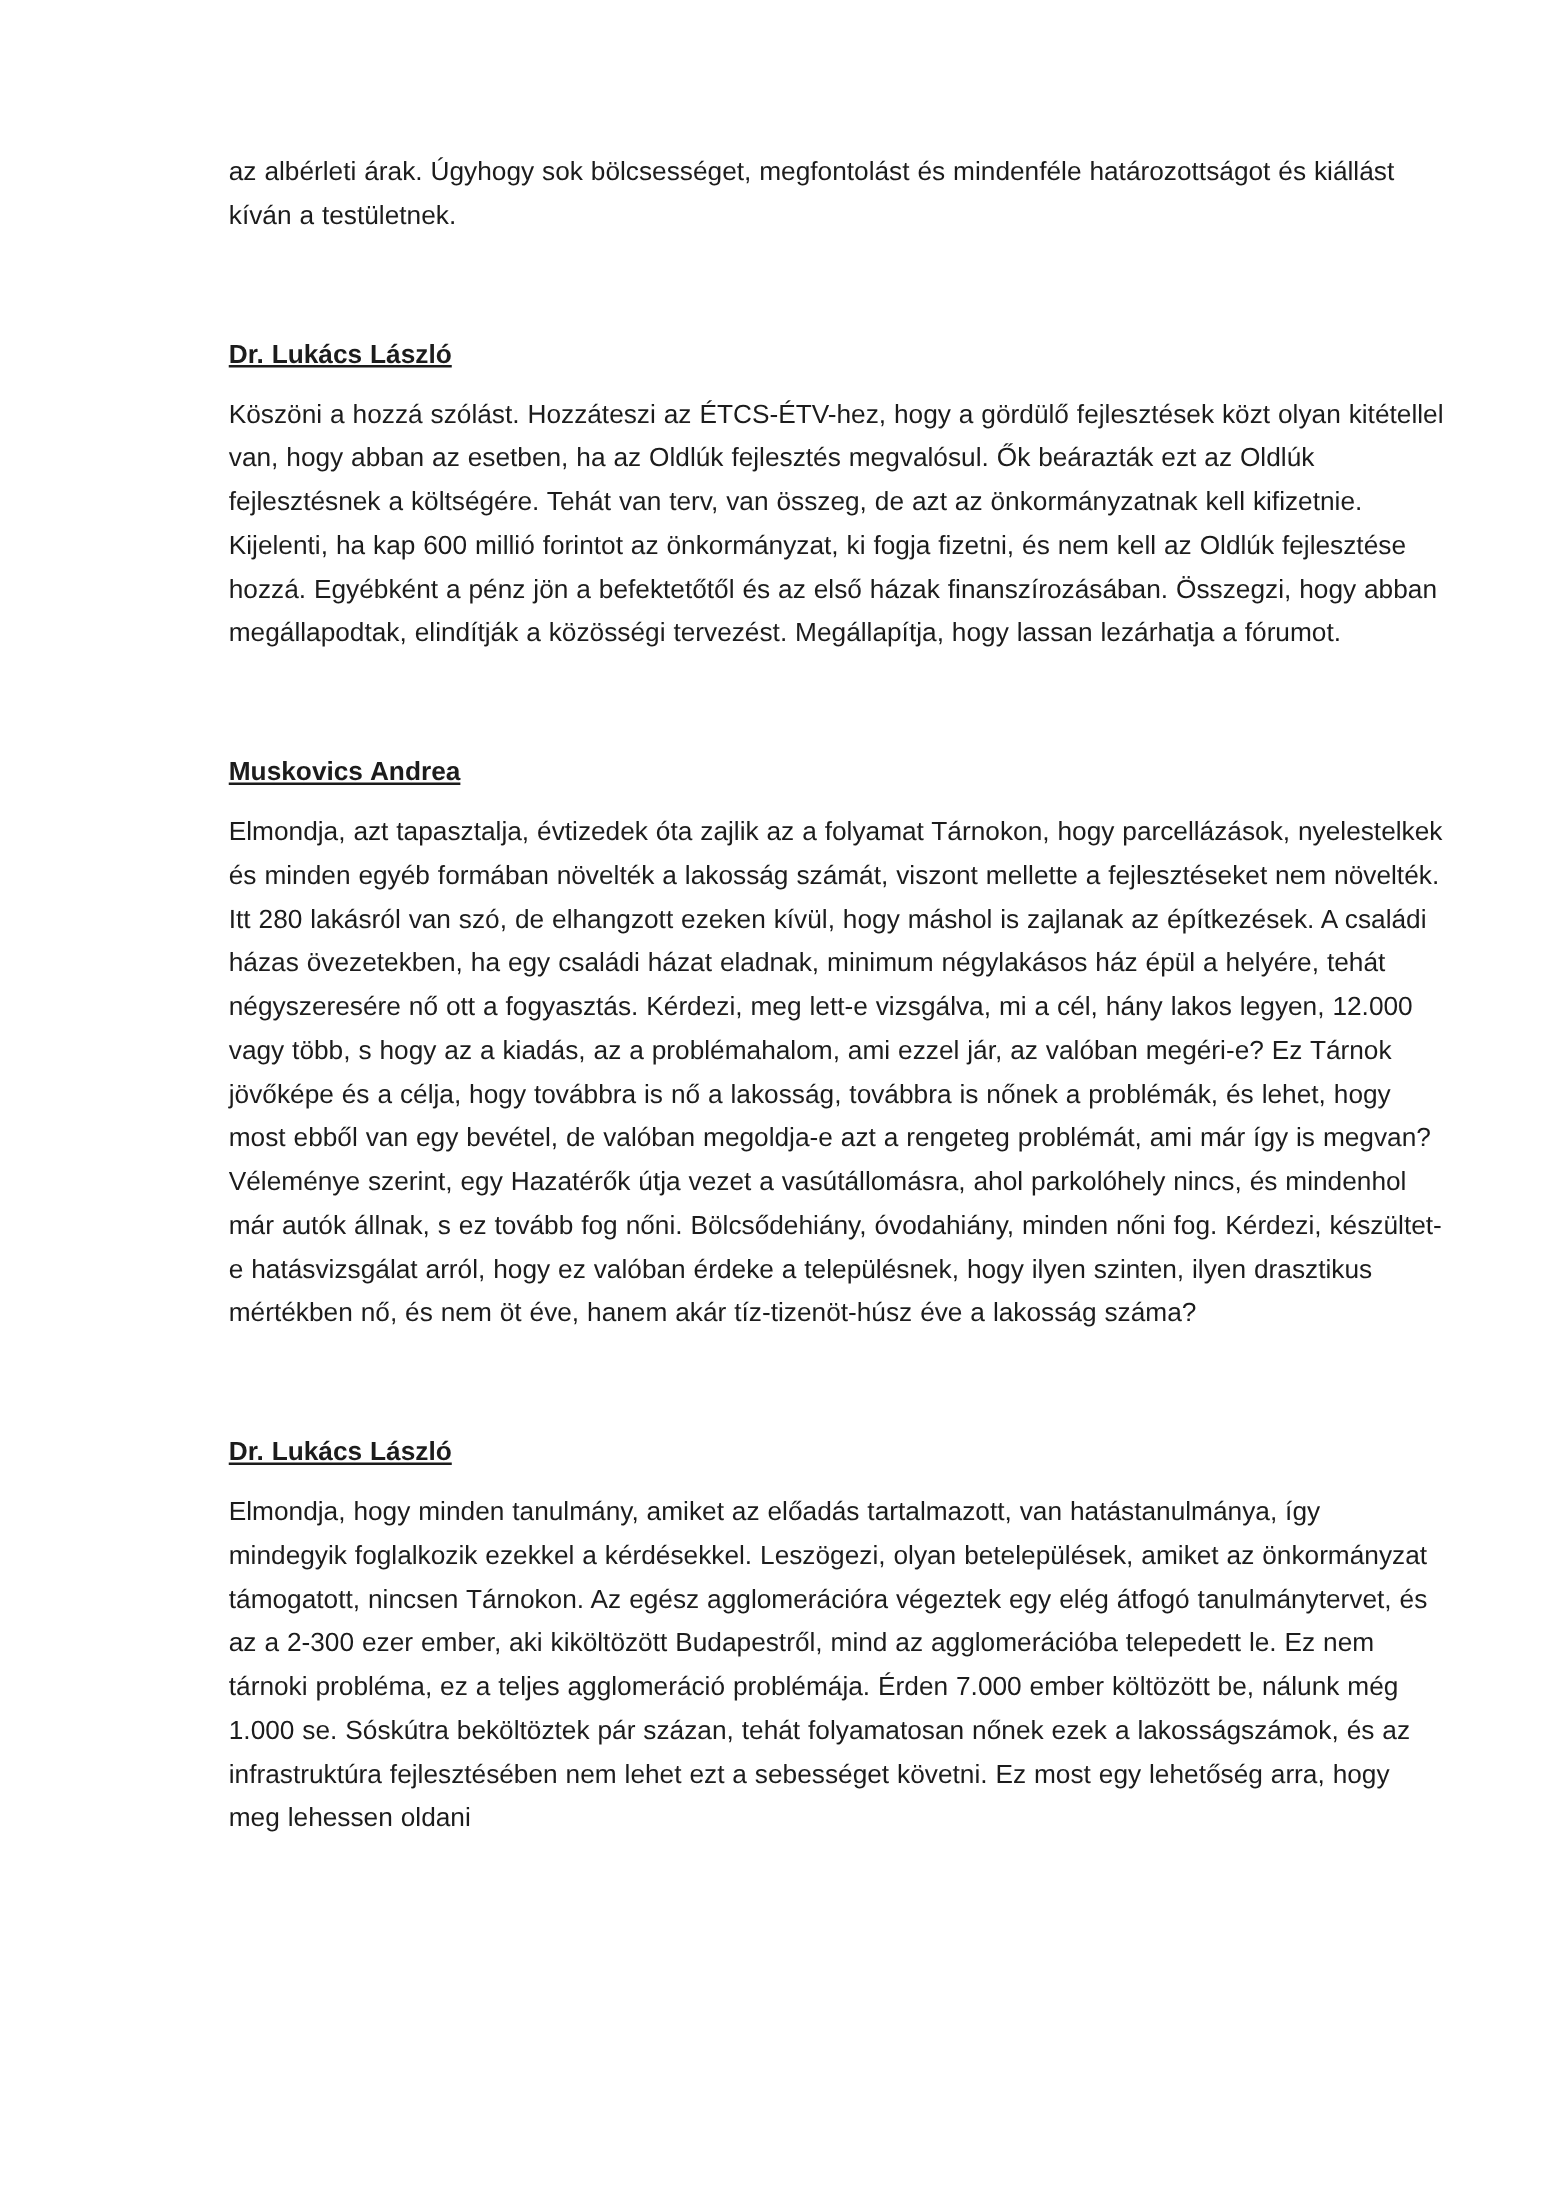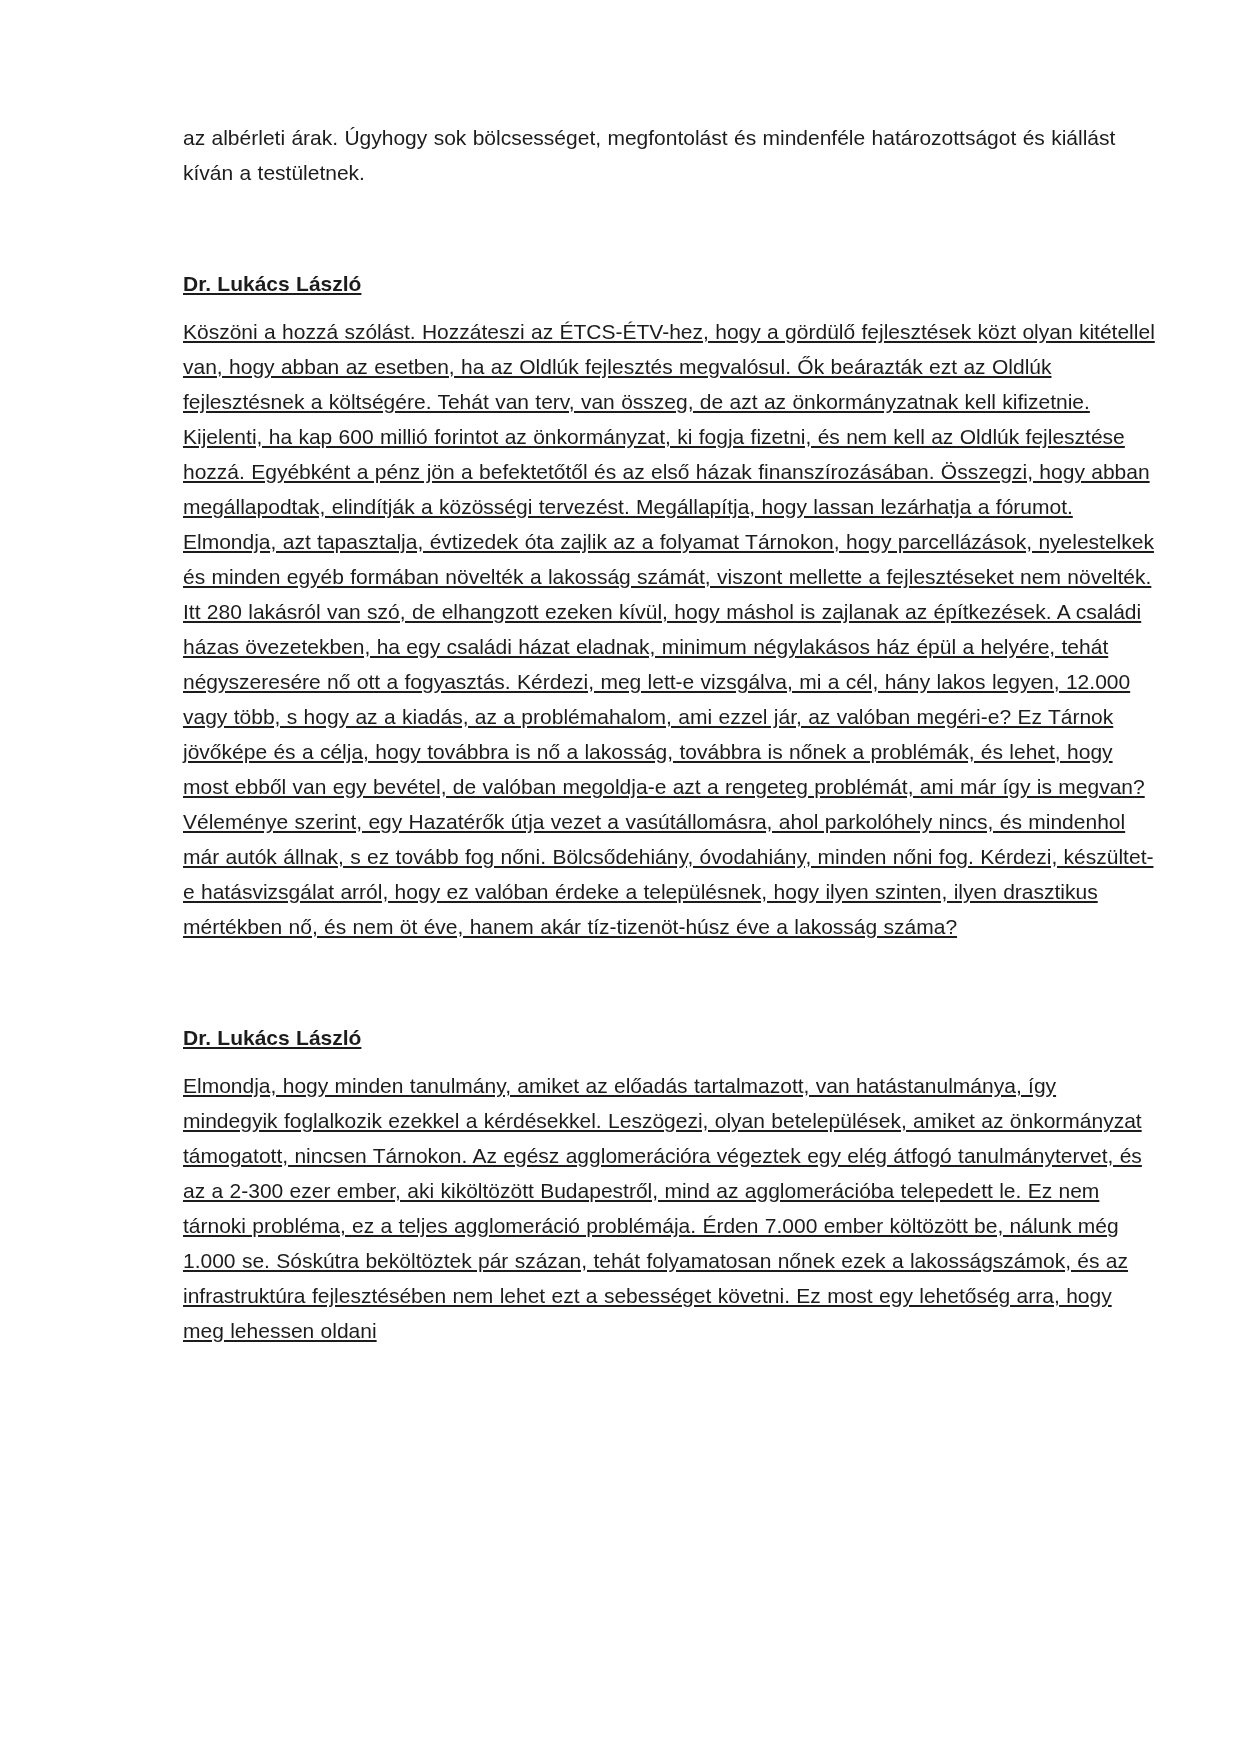--- a/index.html
+++ b/index.html
@@ -25,38 +25,38 @@
   .block {
     margin: 0;
     max-width: 978px;
     font-size: 21px;
     line-height: 35px;
     text-align: left;
     word-spacing: 0.5px;
   }
   .block + .block.body-para {
     margin-top: 0;
-    text-decoration: underline;
   }
   .heading {
     font-weight: bold;
     margin-top: 76px;
     margin-bottom: 13px;
     text-decoration: underline;
   }
 </style>
 </head>
 <body>
 
 <div class="page">
   <p class="block body-para">az albérleti árak. Úgyhogy sok bölcsességet, megfontolást és mindenféle határozottságot és kiállást kíván a testületnek.</p>
 
   <p class="block heading">Dr. Lukács László</p>
 
   <p class="block body-para">Köszöni a hozzá szólást. Hozzáteszi az ÉTCS-ÉTV-hez, hogy a gördülő fejlesztések közt olyan kitétellel van, hogy abban az esetben, ha az Oldlúk fejlesztés megvalósul. Ők beárazták ezt az Oldlúk fejlesztésnek a költségére. Tehát van terv, van összeg, de azt az önkormányzatnak kell kifizetnie. Kijelenti, ha kap 600 millió forintot az önkormányzat, ki fogja fizetni, és nem kell az Oldlúk fejlesztése hozzá. Egyébként a pénz jön a befektetőtől és az első házak finanszírozásában. Összegzi, hogy abban megállapodtak, elindítják a közösségi tervezést. Megállapítja, hogy lassan lezárhatja a fórumot.</p>
 
+  <p class="block heading">Muskovics Andrea</p>
 
   <p class="block body-para">Elmondja, azt tapasztalja, évtizedek óta zajlik az a folyamat Tárnokon, hogy parcellázások, nyelestelkek és minden egyéb formában növelték a lakosság számát, viszont mellette a fejlesztéseket nem növelték. Itt 280 lakásról van szó, de elhangzott ezeken kívül, hogy máshol is zajlanak az építkezések. A családi házas övezetekben, ha egy családi házat eladnak, minimum négylakásos ház épül a helyére, tehát négyszeresére nő ott a fogyasztás. Kérdezi, meg lett-e vizsgálva, mi a cél, hány lakos legyen, 12.000 vagy több, s hogy az a kiadás, az a problémahalom, ami ezzel jár, az valóban megéri-e? Ez Tárnok jövőképe és a célja, hogy továbbra is nő a lakosság, továbbra is nőnek a problémák, és lehet, hogy most ebből van egy bevétel, de valóban megoldja-e azt a rengeteg problémát, ami már így is megvan? Véleménye szerint, egy Hazatérők útja vezet a vasútállomásra, ahol parkolóhely nincs, és mindenhol már autók állnak, s ez tovább fog nőni. Bölcsődehiány, óvodahiány, minden nőni fog. Kérdezi, készültet-e hatásvizsgálat arról, hogy ez valóban érdeke a településnek, hogy ilyen szinten, ilyen drasztikus mértékben nő, és nem öt éve, hanem akár tíz-tizenöt-húsz éve a lakosság száma?</p>
 
   <p class="block heading">Dr. Lukács László</p>
 
   <p class="block body-para">Elmondja, hogy minden tanulmány, amiket az előadás tartalmazott, van hatástanulmánya, így mindegyik foglalkozik ezekkel a kérdésekkel. Leszögezi, olyan betelepülések, amiket az önkormányzat támogatott, nincsen Tárnokon. Az egész agglomerációra végeztek egy elég átfogó tanulmánytervet, és az a 2-300 ezer ember, aki kiköltözött Budapestről, mind az agglomerációba telepedett le. Ez nem tárnoki probléma, ez a teljes agglomeráció problémája. Érden 7.000 ember költözött be, nálunk még 1.000 se. Sóskútra beköltöztek pár százan, tehát folyamatosan nőnek ezek a lakosságszámok, és az infrastruktúra fejlesztésében nem lehet ezt a sebességet követni. Ez most egy lehetőség arra, hogy meg lehessen oldani</p>
 </div>
 
 </body></html>

